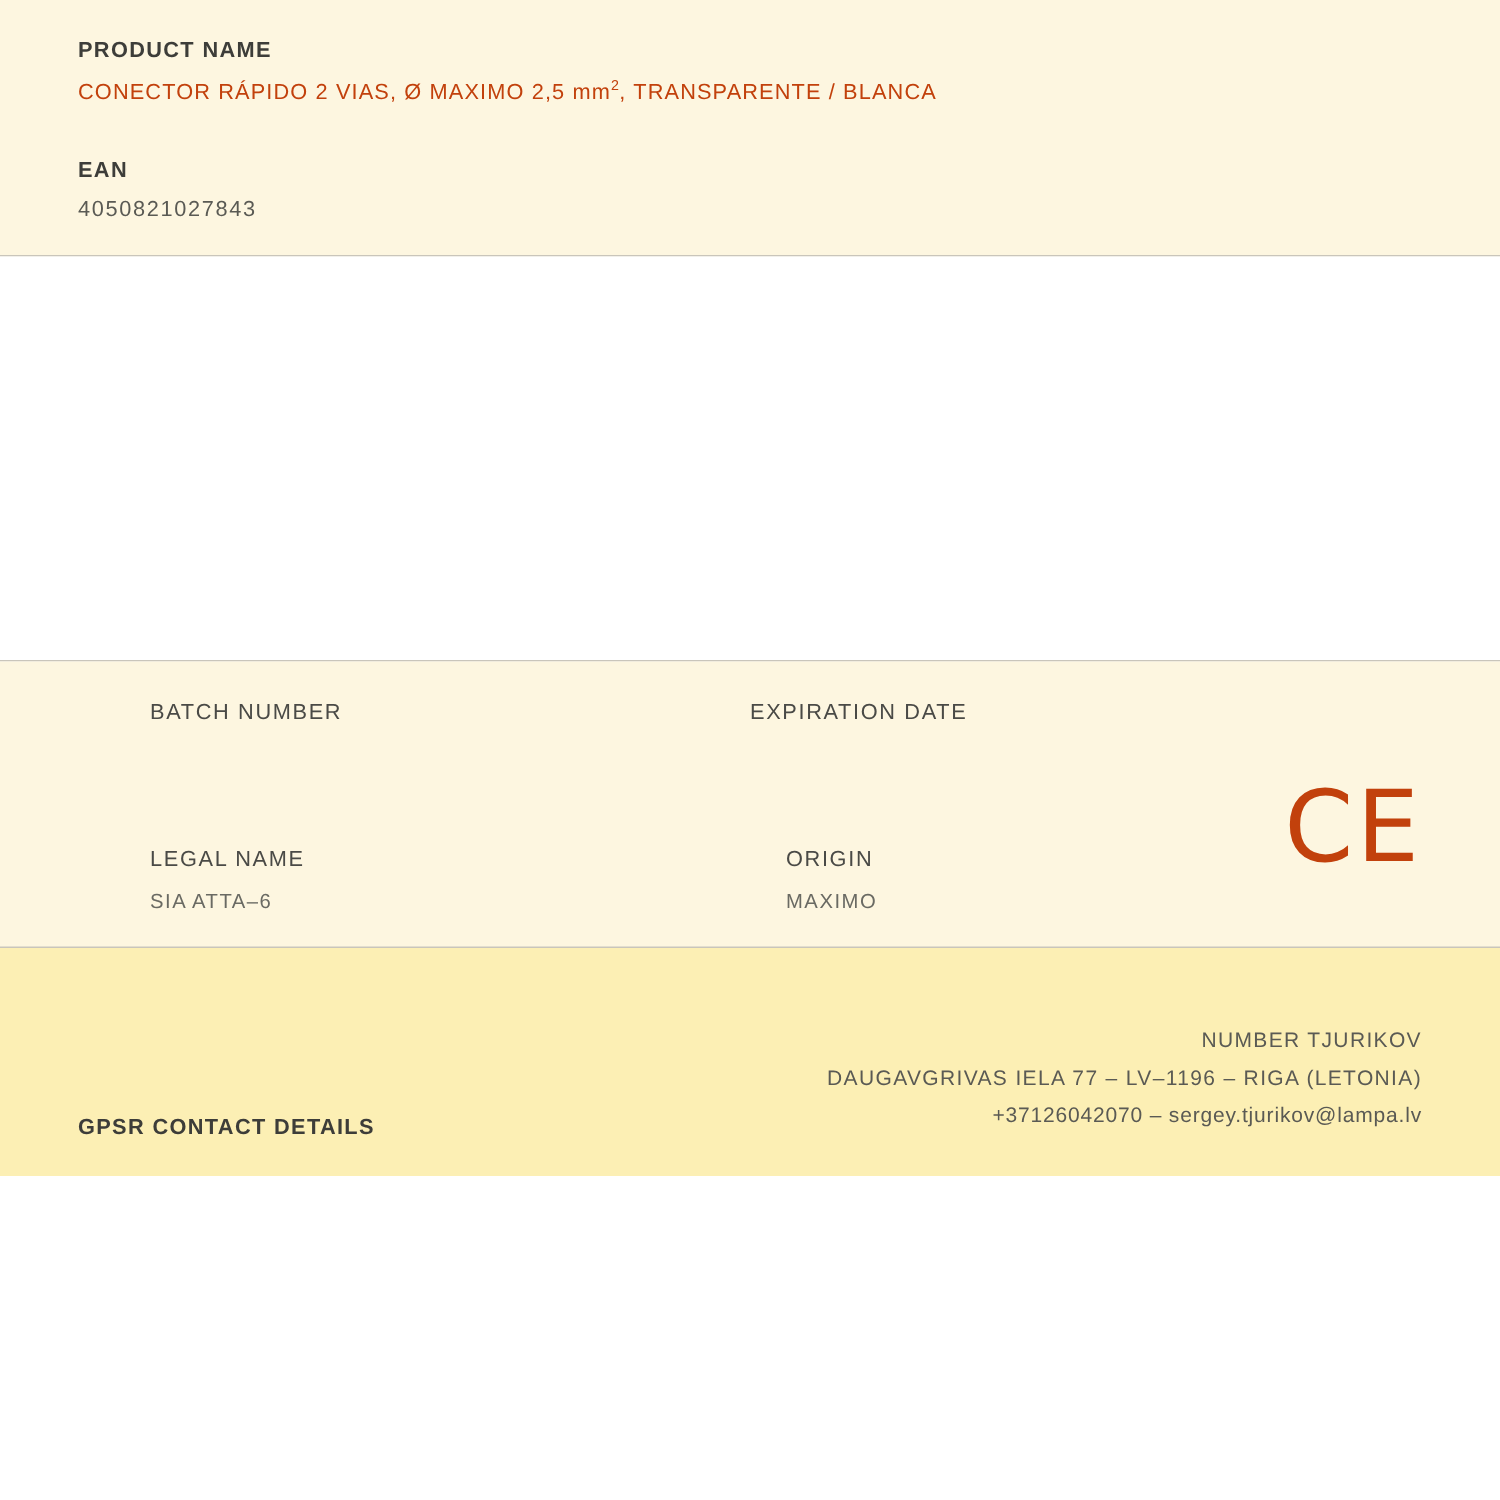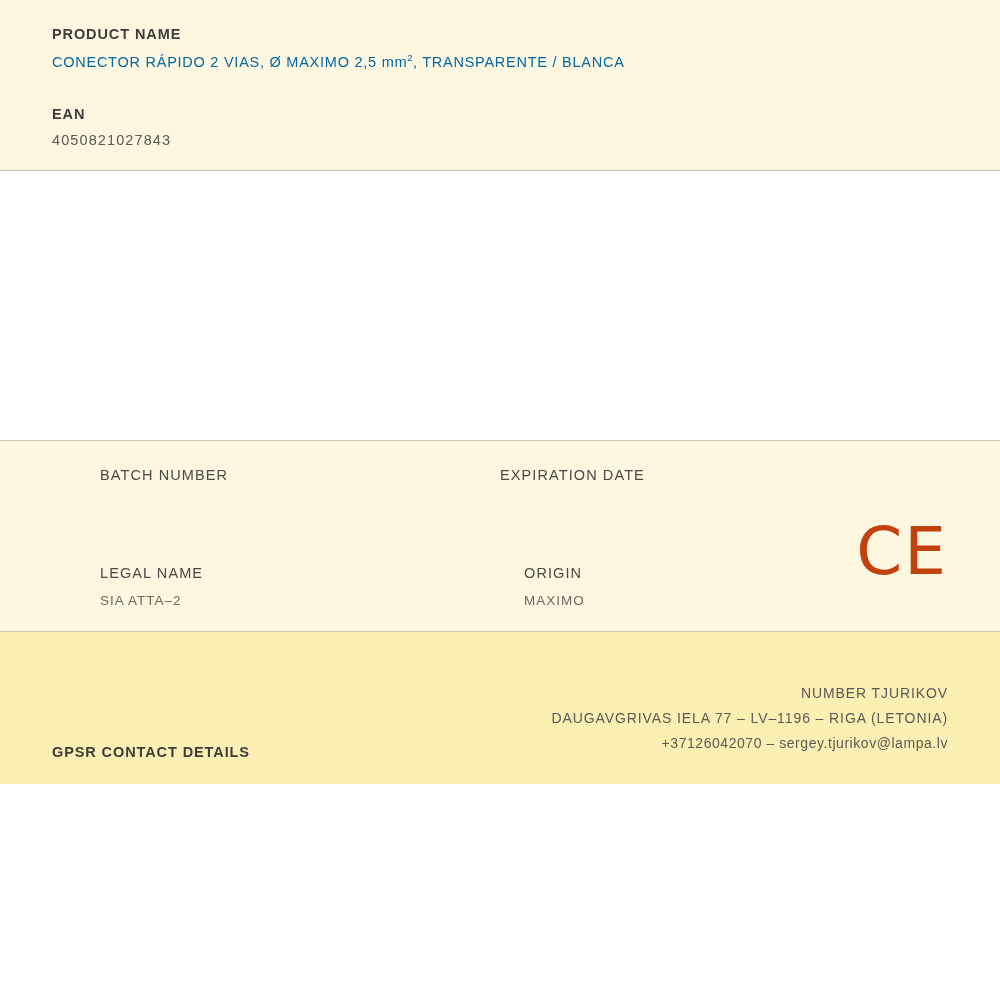--- a/index.html
+++ b/index.html
@@ -33,21 +33,21 @@
     font-size: 14.5px;
     letter-spacing: 0.9px;
     font-weight: 700;
     color: #3d3d39;
     text-transform: uppercase;
     margin: 0 0 10px 0;
   }
   .field-value {
     font-size: 14.5px;
     letter-spacing: 0.75px;
-    color: #0369a1;
+    color: #c2410c;
     margin: 0;
     font-weight: 400;
   }
   .field-value .sup {
     font-size: 9.5px;
     vertical-align: super;
     letter-spacing: 0.3px;
   }
   .gap-block {
     margin-top: 36px;
@@ -167,21 +167,21 @@
       </div>
       <div class="details-col">
         <p class="col-label">EXPIRATION DATE</p>
         <p class="col-value"></p>
       </div>
     </div>
 
     <div class="details-row second">
       <div class="details-col first">
         <p class="col-label">LEGAL NAME</p>
-        <p class="col-value">SIA ATTA–2</p>
+        <p class="col-value">SIA ATTA–6</p>
       </div>
       <div class="details-col">
         <p class="col-label">ORIGIN</p>
         <p class="col-value">MAXIMO</p>
       </div>
     </div>
 
     <div class="ce-mark">CE</div>
   </div>
 

